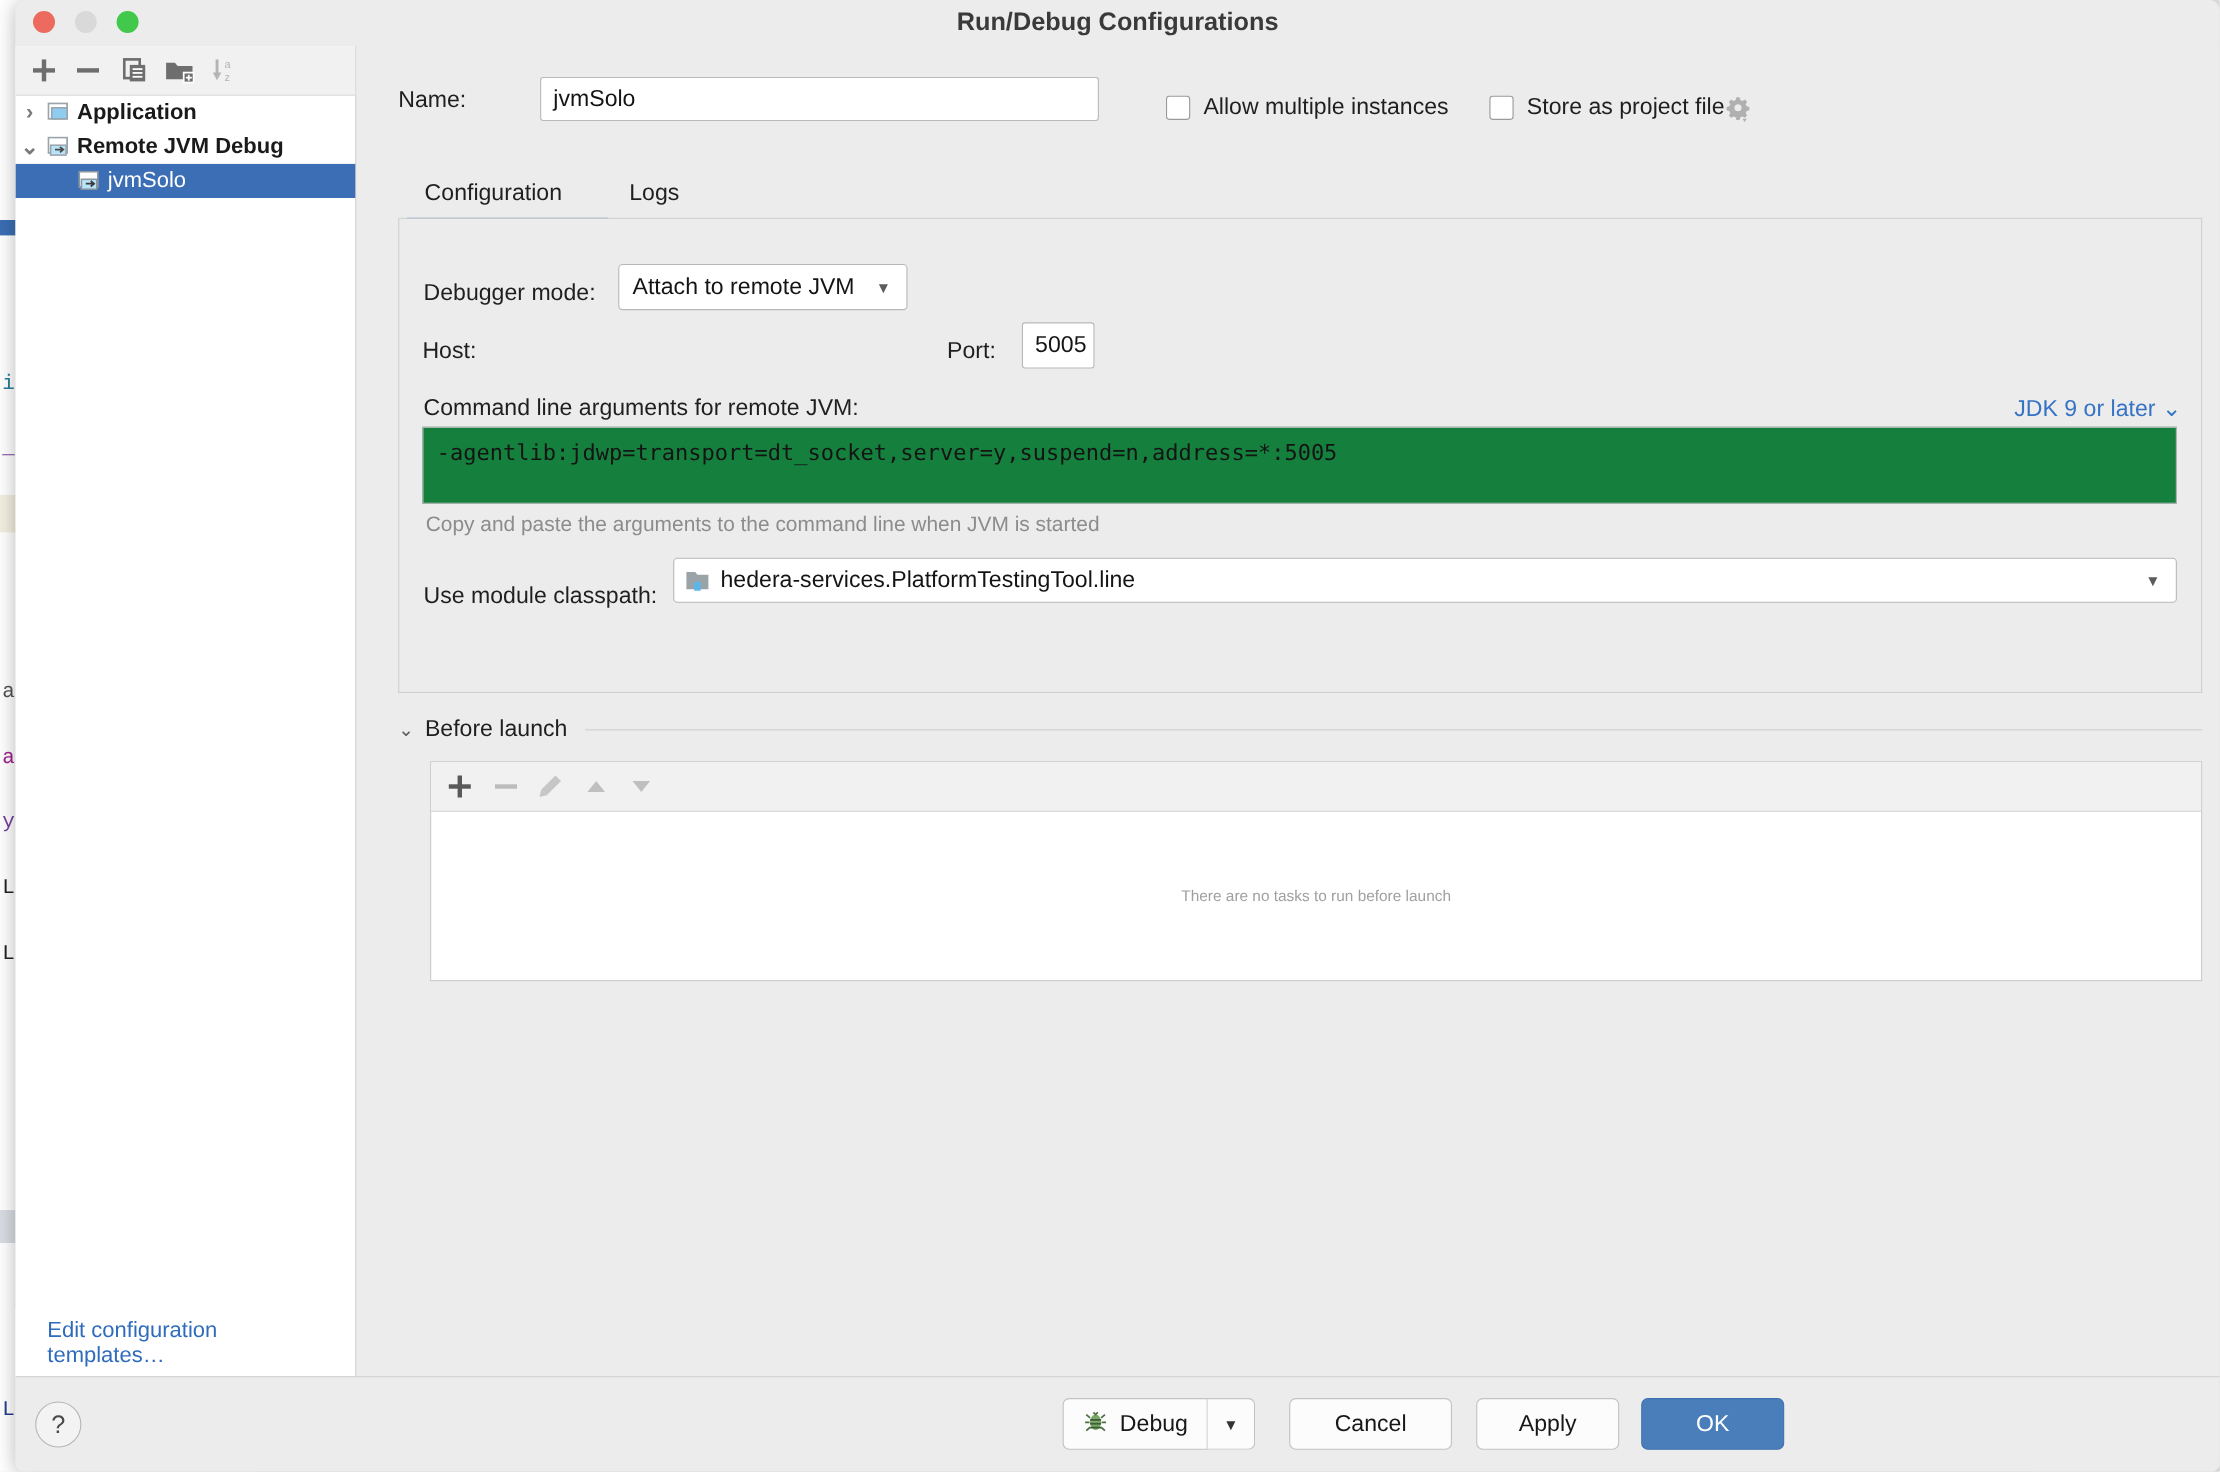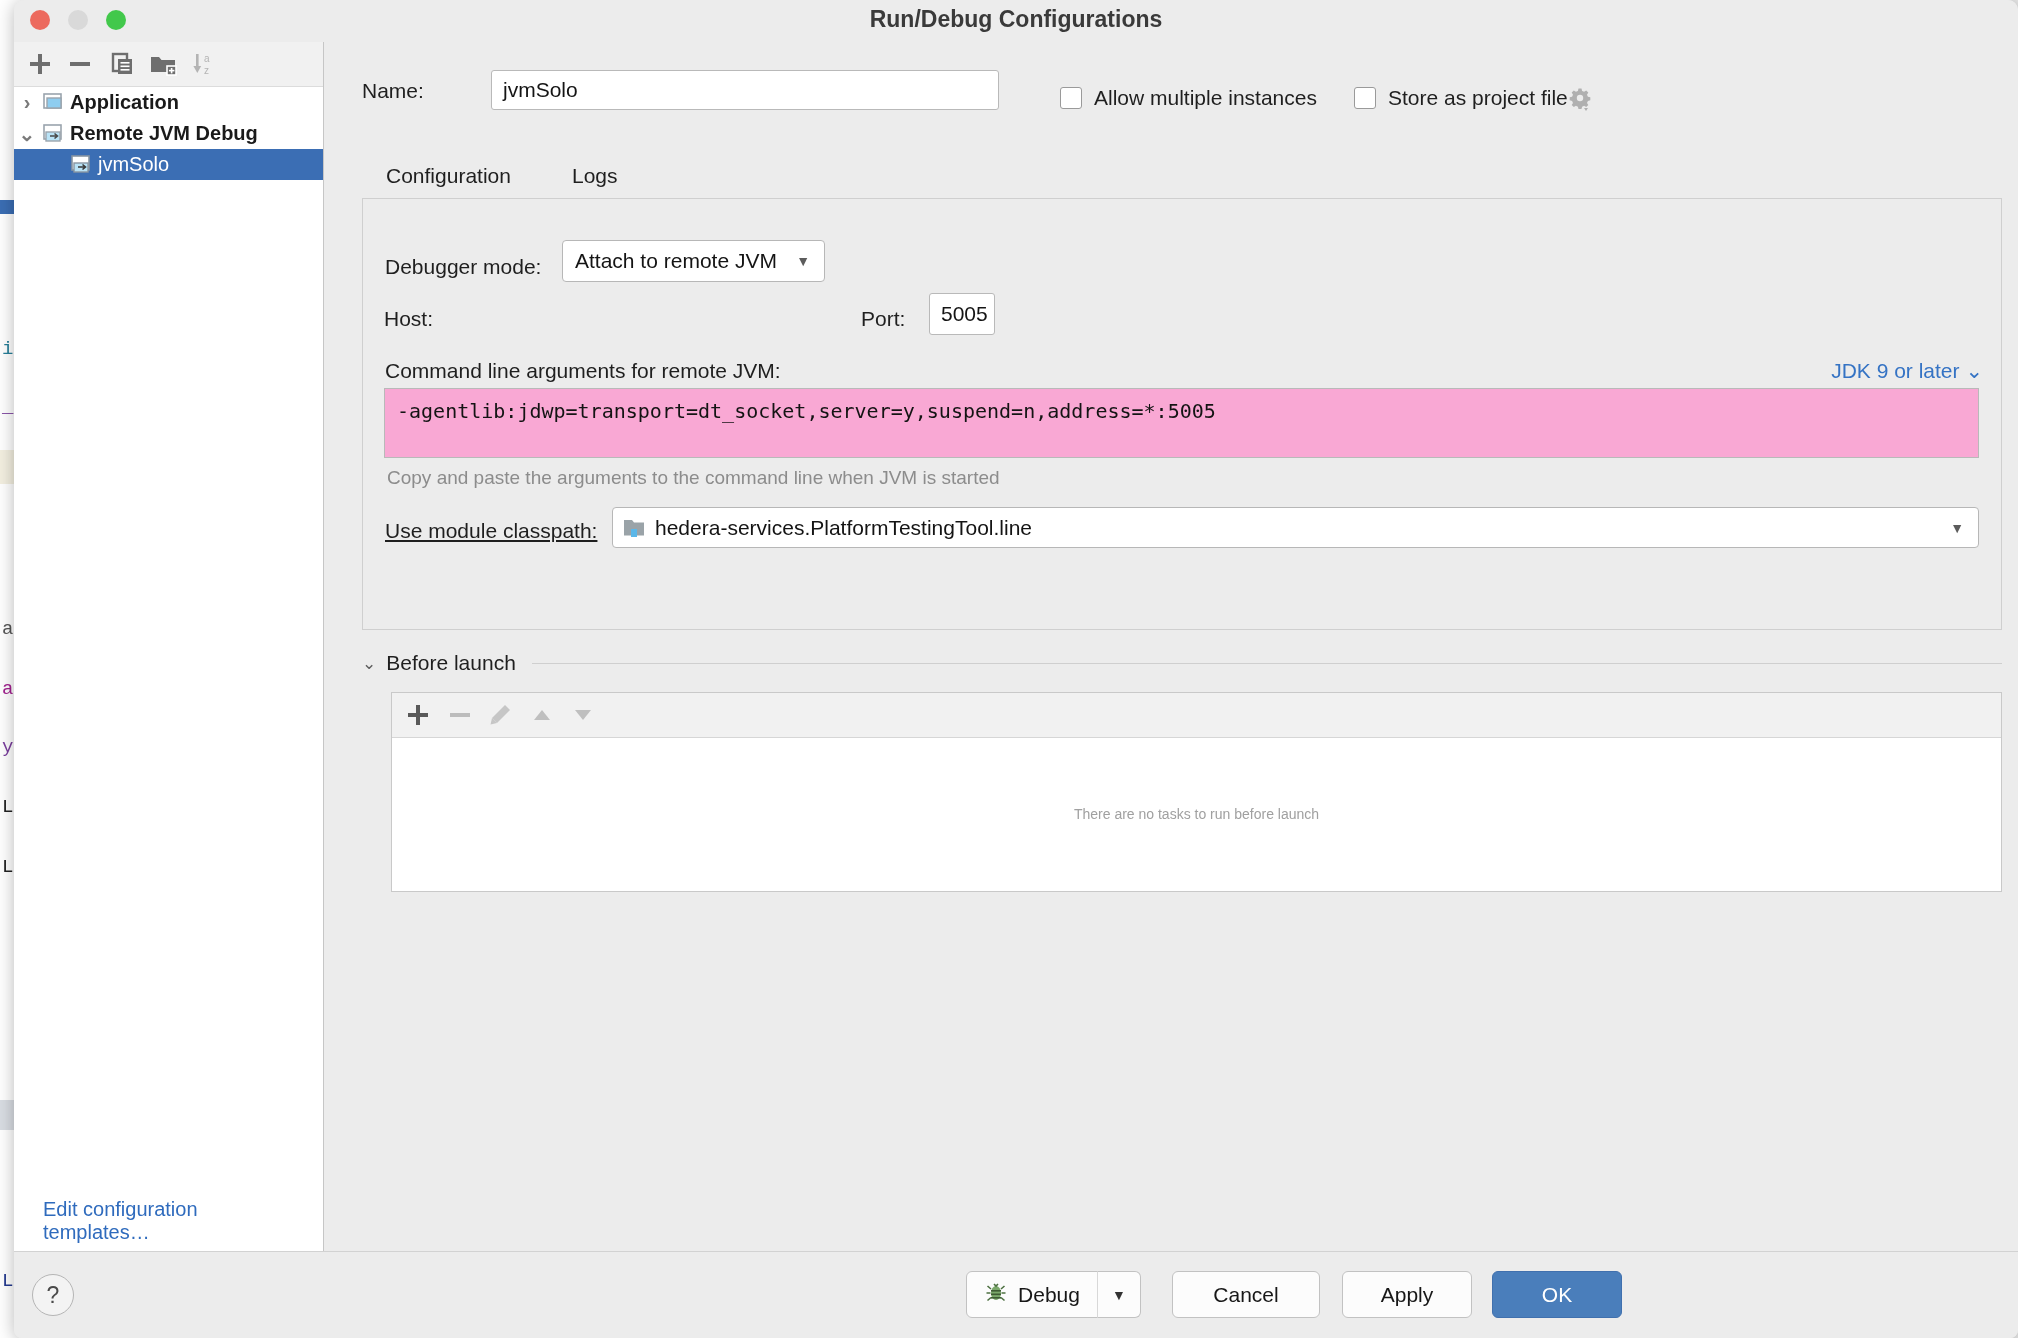--- a/index.html
+++ b/index.html
@@ -292,36 +292,36 @@
   .jdk-link {
     position: absolute;
     right: 18px; top: 160px;
     font-size: 21px;
     color: #3573c4;
   }
   .cmd-box {
     position: absolute;
     left: 21px; top: 189px;
     width: 1595px; height: 70px;
-    background: #f9a8d4;
+    background: #15803d;
     border: 1px solid #b9b9b9;
     box-sizing: border-box;
     padding: 10px 12px;
     font-family: "DejaVu Sans Mono", monospace;
     font-size: 20px;
     color: #141414;
   }
   .cmd-hint {
     position: absolute;
     left: 24px; top: 268px;
     font-size: 19px;
     color: #8c8c8c;
   }
 
-  .classpath-label { left: 22px; top: 320px; text-decoration: underline; }
+  .classpath-label { left: 22px; top: 331px; }
   .classpath-combo {
     left: 249px; top: 308px;
     width: 1367px; height: 41px;
     padding-left: 10px;
   }
   .classpath-hint {
     position: absolute;
     left: 249px; top: 355px;
     width: 760px;
     font-size: 19px;

